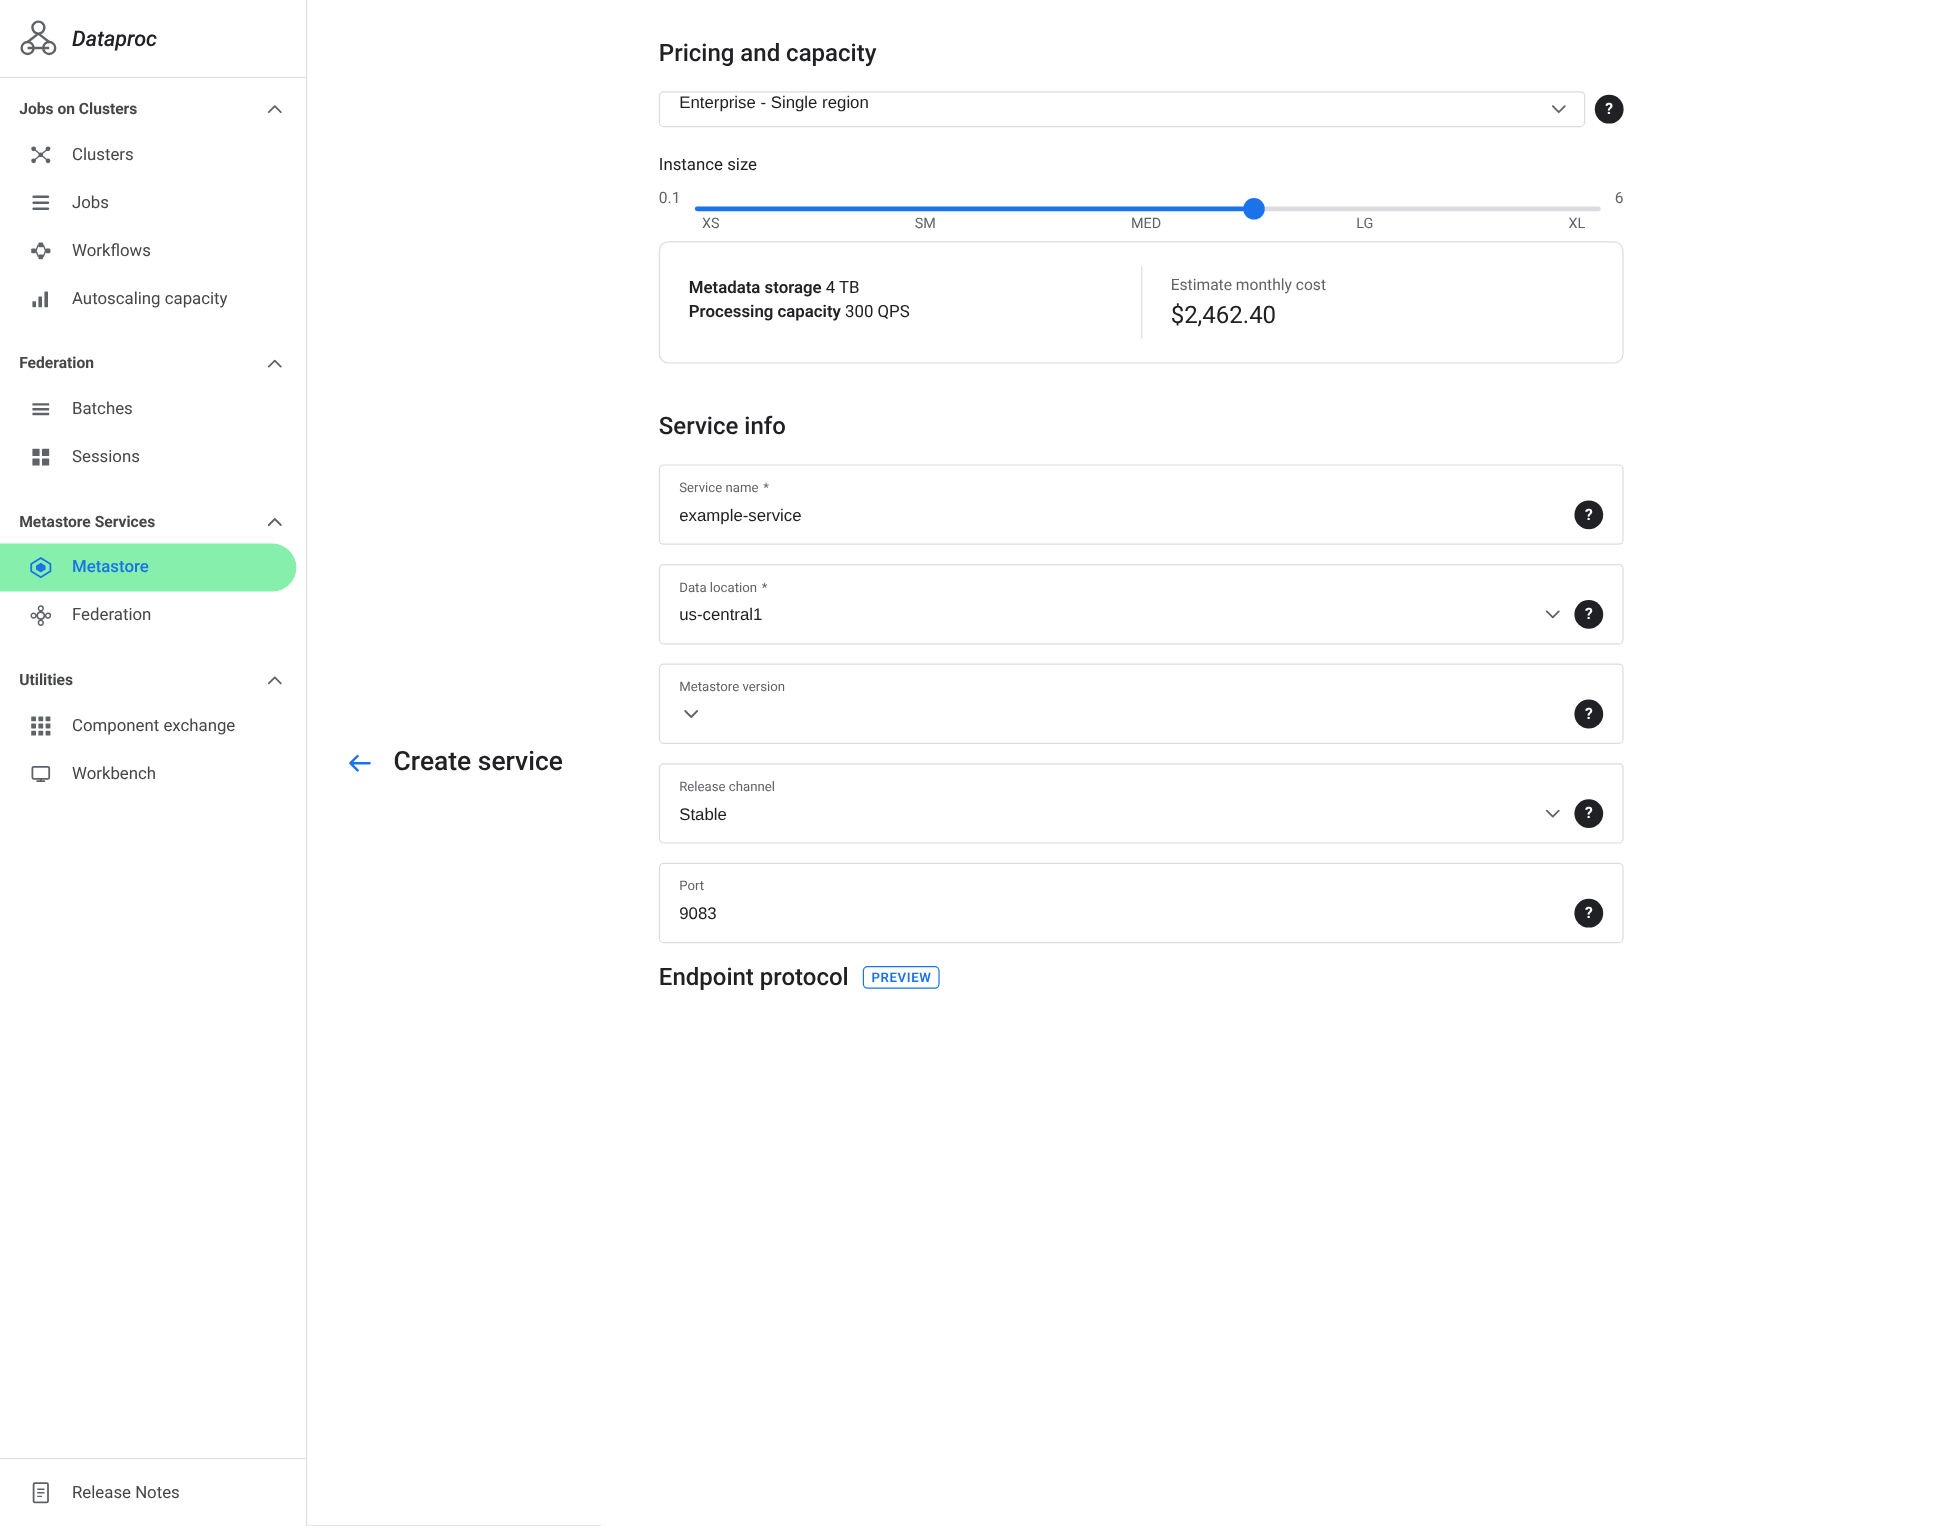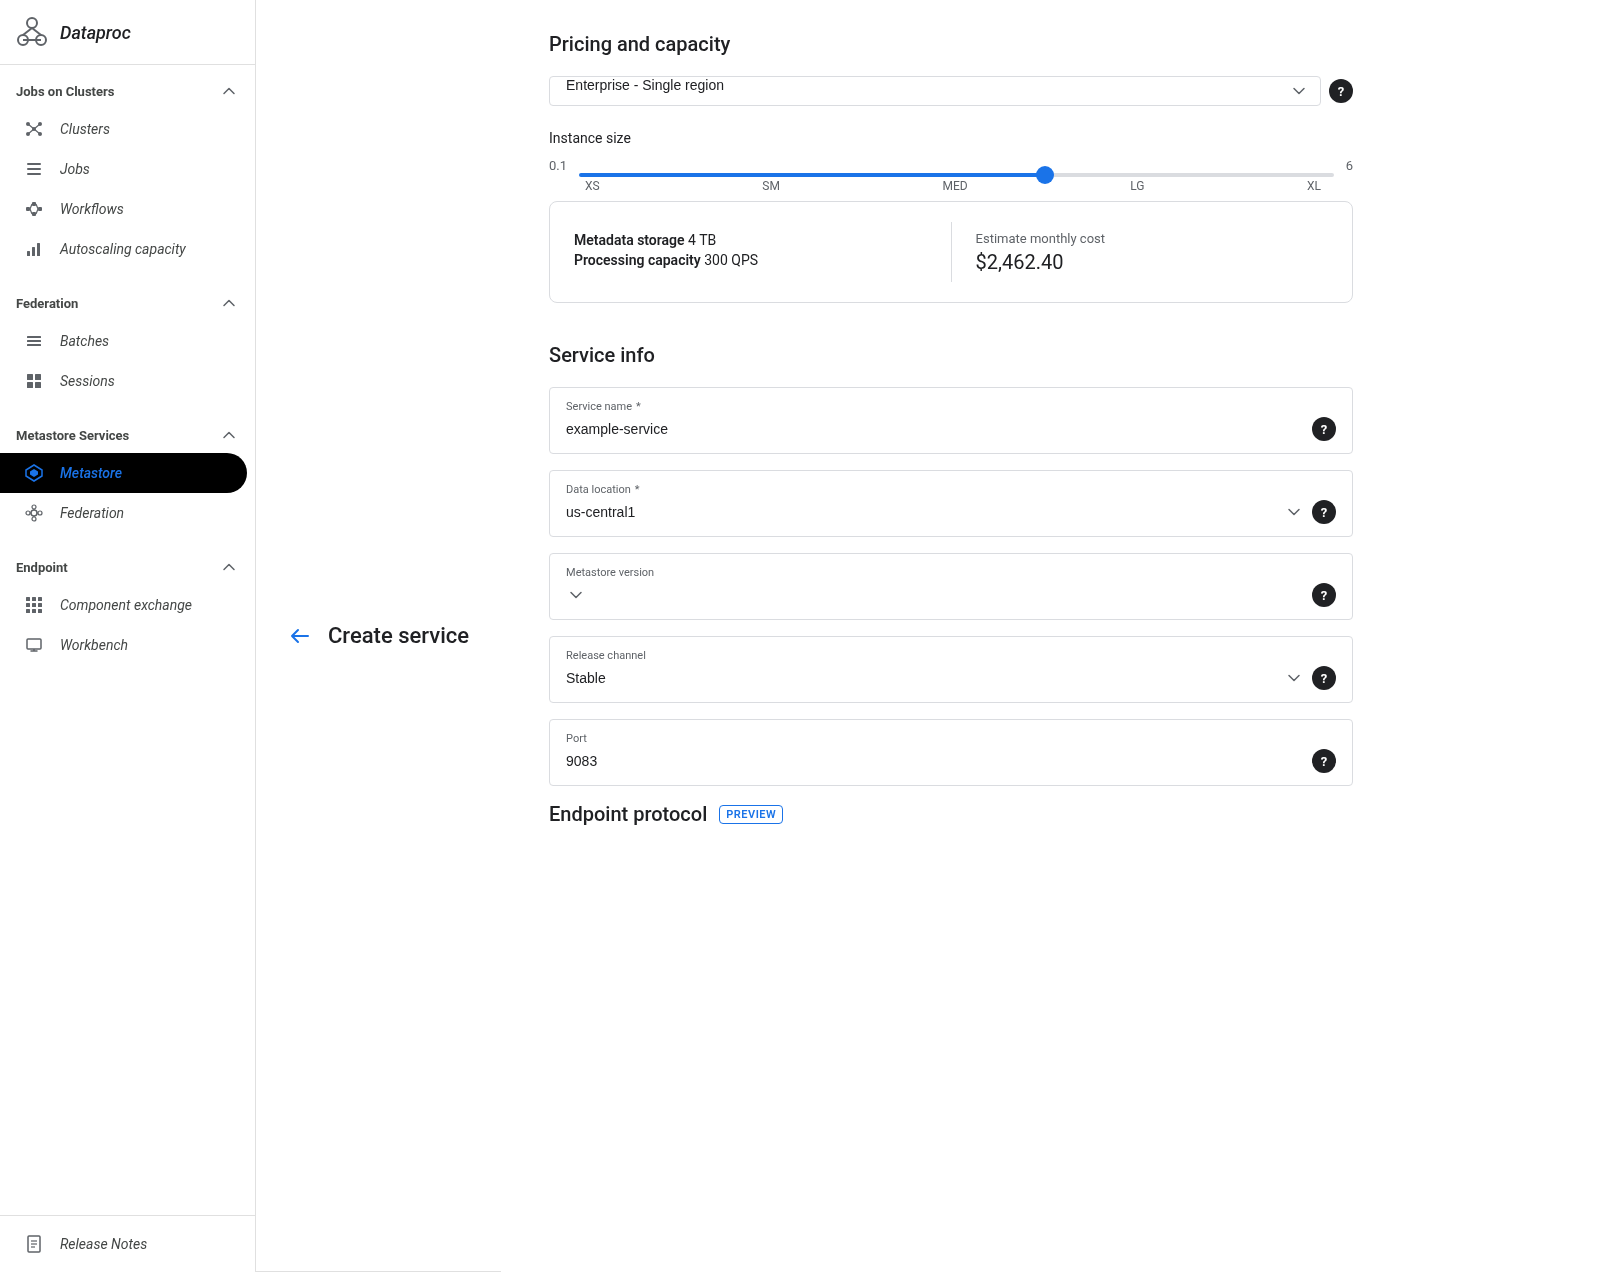--- a/index.html
+++ b/index.html
@@ -52,32 +52,32 @@
       align-items: center;
       gap: 16px;
       padding: 10px 16px 10px 24px;
       cursor: pointer;
       border-radius: 0 24px 24px 0;
       margin-right: 8px;
       color: #444746;
       font-size: 14px;
     }
     .sidebar-item.active {
-      background: #000000;
+      background: #86efac;
       color: #1a73e8;
     }
     .sidebar-item.active .sidebar-item-label { color: #1a73e8; font-weight: 500; }
     .sidebar-item-icon {
       width: 20px; height: 20px;
       display: flex; align-items: center; justify-content: center;
       flex-shrink: 0;
       color: #5f6368;
     }
     .sidebar-item.active .sidebar-item-icon { color: #1a73e8; }
-    .sidebar-item-label { font-size: 14px; font-style: italic; }
+    .sidebar-item-label { font-size: 14px; }
     .chevron-icon {
       width: 20px; height: 20px;
       display: flex; align-items: center; justify-content: center;
       color: #5f6368;
     }
     .sidebar-bottom {
       margin-top: auto;
       border-top: 1px solid #e0e0e0;
       padding: 8px 0;
     }
@@ -451,21 +451,21 @@
           <line x1="10" y1="6" x2="10" y2="7" stroke="#5f6368" stroke-width="1.2"></line>
           <line x1="10" y1="13" x2="10" y2="14" stroke="#5f6368" stroke-width="1.2"></line>
         </svg>
       </span>
       <span class="sidebar-item-label">Federation</span>
     </div>
   </div>
 
   <div class="sidebar-section">
     <div class="sidebar-section-header">
-      <span class="sidebar-section-title">Endpoint</span>
+      <span class="sidebar-section-title">Utilities</span>
       <span class="chevron-icon">
         <svg width="20" height="20" viewBox="0 0 20 20" fill="none">
             <path d="M5 12.5L10 7.5L15 12.5" stroke="#5f6368" stroke-width="1.5" stroke-linecap="round" stroke-linejoin="round"></path>
           </svg>
       </span>
     </div>
     <div class="sidebar-item">
       <span class="sidebar-item-icon">
         <svg width="20" height="20" viewBox="0 0 20 20" fill="none">
           <rect x="2" y="2" width="4" height="4" rx="0.5" fill="#5f6368"></rect>

